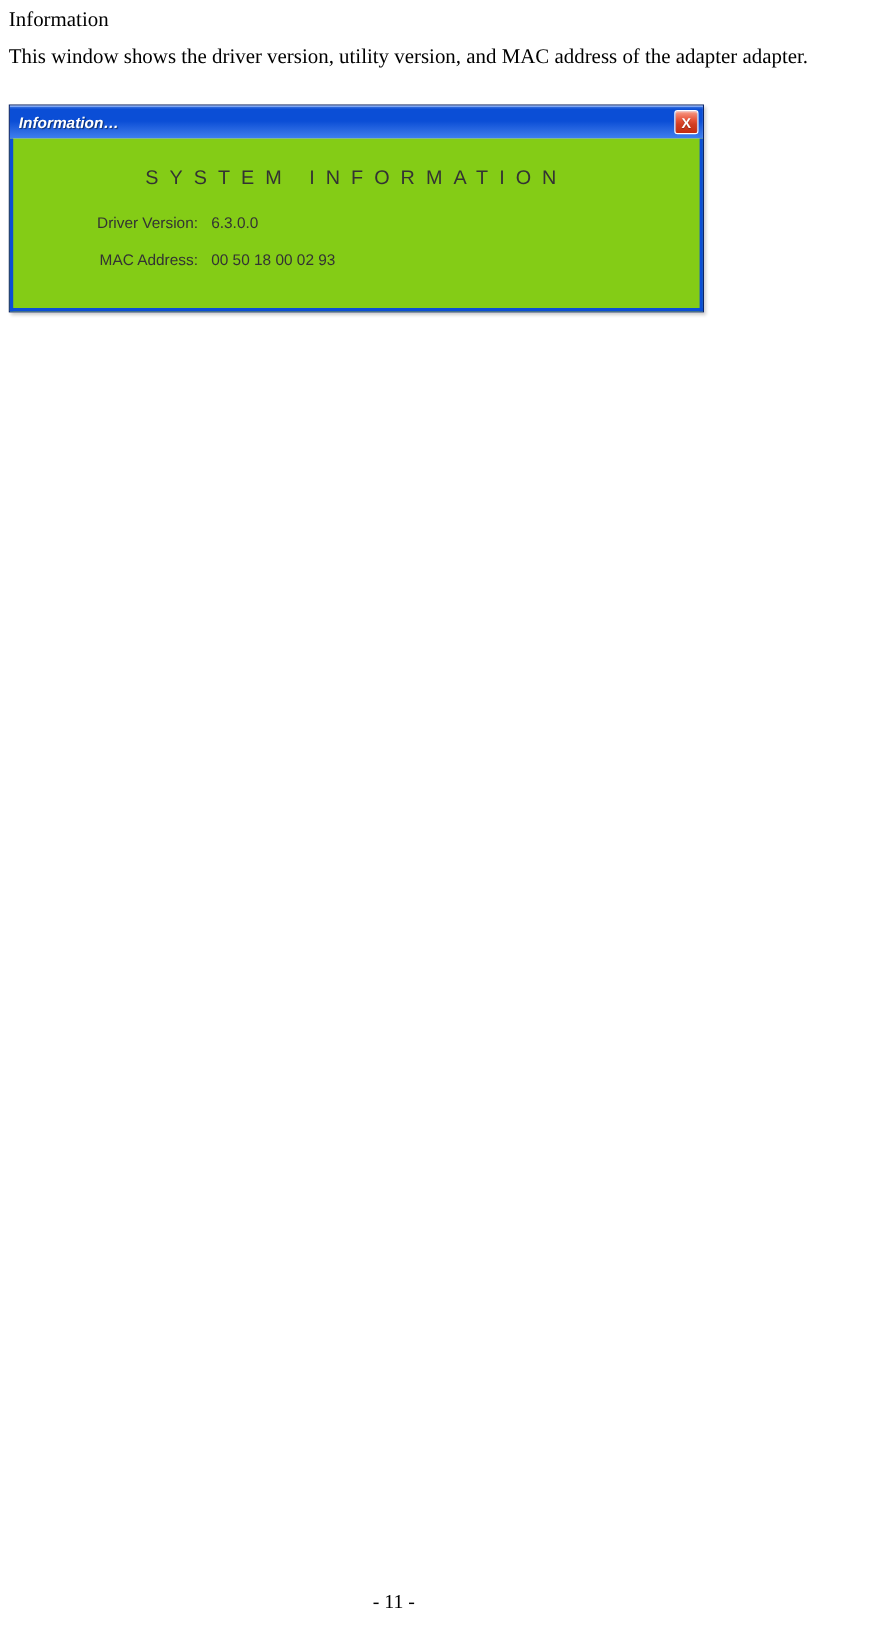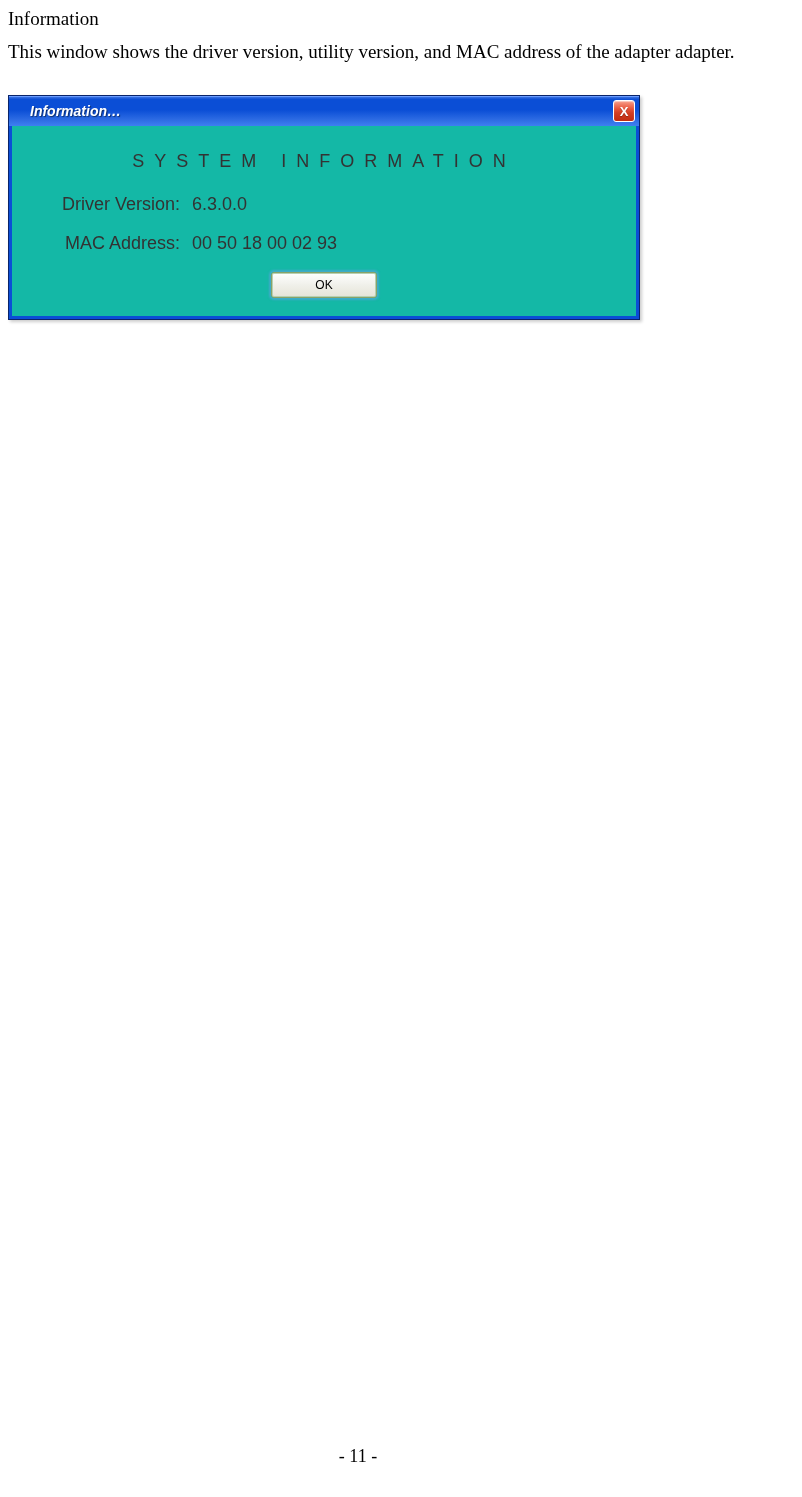--- a/index.html
+++ b/index.html
@@ -40,21 +40,20 @@
       padding: 0 4px 0 8px;
       border-top: 1px solid #6a9cff;
     }
     .titlebar-text {
       color: #ffffff;
       font-weight: bold;
       font-style: italic;
       font-size: 14px;
       text-shadow: 1px 1px 1px rgba(0,0,0,0.5);
       font-family: "Trebuchet MS", Tahoma, sans-serif;
-      margin-left: 13px;
     }
     .close-btn {
       width: 22px;
       height: 22px;
       background: linear-gradient(to bottom, #f89e8a 0%, #e75439 40%, #d13e23 60%, #c22c10 100%);
       border: 1px solid #ffffff;
       border-radius: 3px;
       display: flex;
       align-items: center;
       justify-content: center;
@@ -63,38 +62,38 @@
     }
     .close-x {
       color: #ffffff;
       font-weight: bold;
       font-size: 13px;
       font-family: Arial, sans-serif;
       text-shadow: 0 1px 1px rgba(0,0,0,0.3);
     }
     .dialog-body {
       padding: 20px 20px 18px 20px;
-      background: #14b8a6;
+      background: #84cc16;
       border-left: 3px solid #0b4ed6;
       border-right: 3px solid #0b4ed6;
       border-bottom: 3px solid #0b4ed6;
     }
     .dialog-heading {
       text-align: center;
       font-family: Verdana, Tahoma, sans-serif;
       font-size: 18px;
       letter-spacing: 10px;
       color: #333333;
       margin-bottom: 22px;
       margin-top: 5px;
     }
     .info-row {
       display: flex;
       font-family: Verdana, Tahoma, sans-serif;
-      font-size: 18px;
+      font-size: 14px;
       color: #333333;
       margin-bottom: 18px;
       align-items: baseline;
     }
     .info-label {
       width: 160px;
       text-align: right;
       padding-right: 12px;
     }
     .info-value {
@@ -144,19 +143,16 @@
 
     <div class="info-row">
       <div class="info-label">Driver Version:</div>
       <div class="info-value">6.3.0.0</div>
     </div>
     <div class="info-row">
       <div class="info-label">MAC Address:</div>
       <div class="info-value">00 50 18 00 02 93</div>
     </div>
 
-    <div class="button-row">
-      <button class="ok-button">OK</button>
-    </div>
   </div>
 </div>
 
 <div class="page-footer">- 11 -</div>
 
 </body></html>

